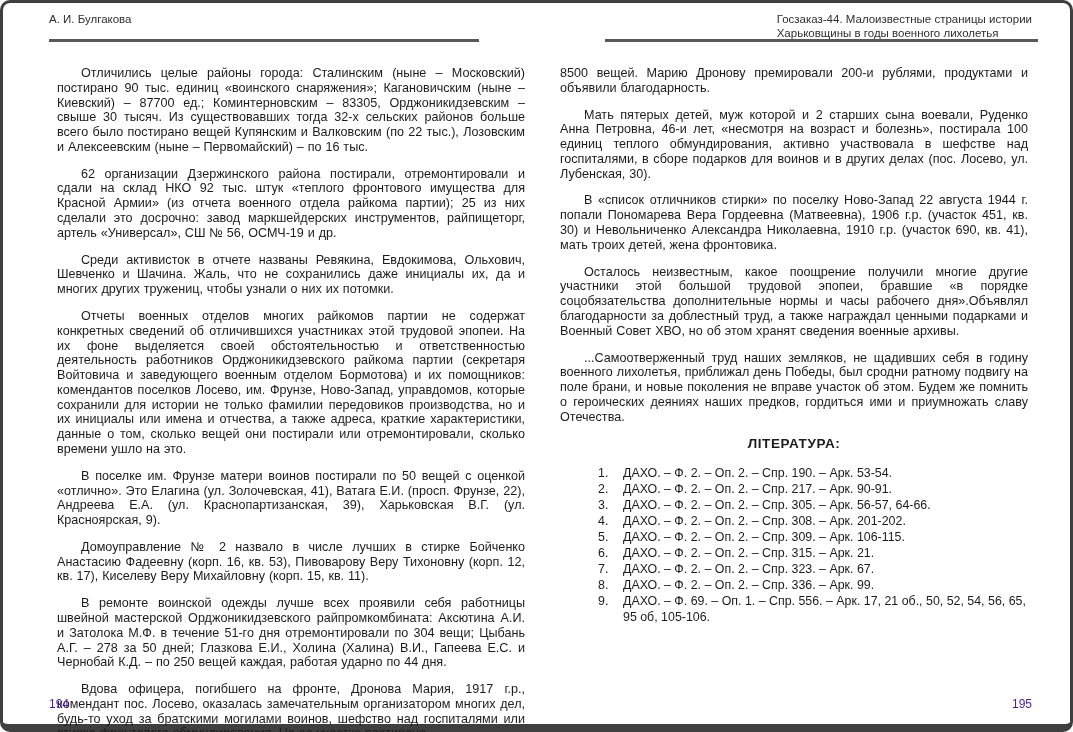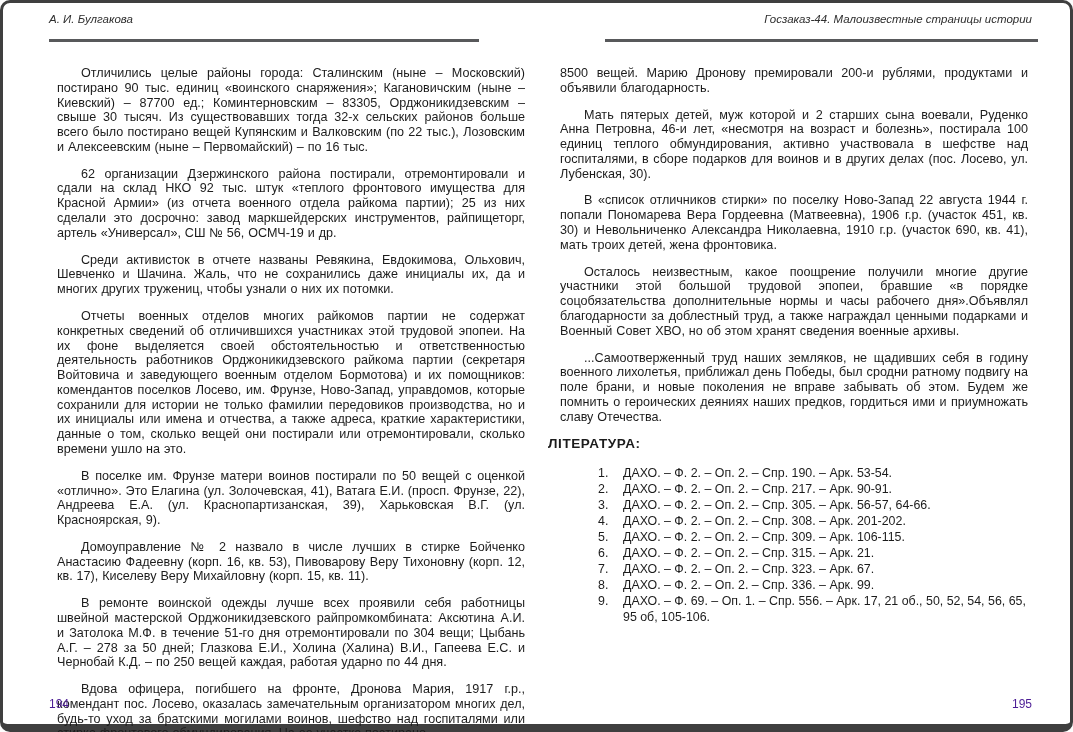--- a/index.html
+++ b/index.html
@@ -6,58 +6,59 @@
   body{
     width:1073px;height:732px;position:relative;background:#fdfdfd;
     font-family:"Liberation Sans",sans-serif;overflow:hidden;
   }
   .sheet{
     position:absolute;left:0;top:0;width:1073px;height:732px;
     box-sizing:border-box;background:#ffffff;
     border:3px solid #3f3f3f;border-bottom-width:8px;border-radius:10px;
   }
   .running-head{
-    position:absolute;top:10px;font-style:italic;font-size:11.5px;
+    position:absolute;top:10px;font-size:11.5px;
     line-height:13.5px;color:#2e2e2e;
   }
   .running-head.left{left:46px;}
   .running-head.right{right:38px;text-align:left;}
   .head-rule{position:absolute;top:36px;height:3px;background:#58595b;}
   .head-rule.left{left:46px;width:430px;}
   .head-rule.right{left:602px;width:433px;}
   .column{position:absolute;top:51px;width:492px;color:#1c1c1c;}
   .column.left{left:42px;}
   .column.right{left:545px;}
   .column p{
     margin:12px;text-align:justify;text-indent:24px;
     font-size:12.6px;line-height:14.78px;
     word-spacing:0.4px;
   }
   .column p.no-indent{text-indent:0;}
   .lit-heading{
-    font-weight:bold;font-size:13.5px;letter-spacing:0.6px;
+    text-align:center;font-weight:bold;font-size:13.5px;letter-spacing:0.6px;
     margin:8px 0 14px 0;color:#1c1c1c;
   }
   .refs{padding-left:50px;font-size:12.4px;line-height:16px;color:#1c1c1c;}
   .ref-item{display:flex;}
   .ref-num{width:25px;flex:0 0 25px;}
   .ref-text{flex:1;}
   .page-number{position:absolute;top:694px;font-size:12px;color:#4c1d95;}
   .page-number.left{left:46px;}
   .page-number.right{right:38px;}
 </style>
 </head>
 <body>
 
 <div class="sheet">
 
   <div class="running-head left">А. И. Булгакова</div>
 
   <div class="running-head right">
     <div>Госзаказ-44. Малоизвестные страницы истории</div>
+    <div>Харьковщины в годы военного лихолетья</div>
   </div>
 
   <div class="head-rule left"></div>
   <div class="head-rule right"></div>
 
   <div class="column left">
     <p>Отличились целые районы города: Сталинским (ныне – Московский) постирано 90 тыс. единиц «воинского снаряжения»; Кагановичским (ныне – Киевский) – 87700 ед.; Коминтерновским – 83305, Орджоникидзевским – свыше 30 тысяч. Из существовавших тогда 32-х сельских районов больше всего было постирано вещей Купянским и Валковским (по 22 тыс.), Лозовским и Алексеевским (ныне –  Первомайский) – по 16 тыс.</p>
     <p>62 организации Дзержинского района постирали, отремонтировали и сдали на склад НКО 92 тыс. штук «теплого фронтового имущества для Красной Армии» (из отчета военного отдела райкома партии); 25 из них сделали это досрочно: завод маркшейдерских инструментов, райпищеторг, артель «Универсал», СШ № 56, ОСМЧ-19 и др.</p>
     <p>Среди активисток в отчете названы Ревякина, Евдокимова, Ольхович, Шевченко и Шачина. Жаль, что не сохранились даже инициалы их, да и многих других тружениц, чтобы узнали о них их потомки.</p>
     <p>Отчеты военных отделов многих райкомов партии не содержат конкретных сведений об отличившихся участниках этой трудовой эпопеи. На их фоне выделяется своей обстоятельностью и ответственностью деятельность работников Орджоникидзевского райкома партии (секретаря Войтовича и заведующего военным отделом Бормотова) и их помощников: комендантов поселков Лосево, им. Фрунзе, Ново-Запад, управдомов, которые сохранили для истории не только фамилии передовиков производства, но и их инициалы или имена и отчества, а также адреса, краткие характеристики, данные о том, сколько вещей они постирали или отремонтировали, сколько времени ушло на это.</p>
@@ -65,21 +66,21 @@
     <p>Домоуправление № 2 назвало в числе лучших в стирке Бойченко Анастасию Фадеевну (корп. 16, кв. 53), Пивоварову Веру Тихоновну (корп. 12, кв. 17), Киселеву Веру Михайловну (корп. 15, кв. 11).</p>
     <p>В ремонте воинской одежды лучше всех проявили себя работницы швейной мастерской Орджоникидзевского райпромкомбината: Аксютина А.И. и Затолока М.Ф. в течение 51-го дня отремонтировали по 304 вещи; Цыбань А.Г. – 278 за 50 дней; Глазкова Е.И., Холина (Халина) В.И., Гапеева Е.С. и Чернобай К.Д. – по 250 вещей каждая, работая ударно по 44 дня.</p>
     <p>Вдова офицера, погибшего на фронте, Дронова Мария, 1917 г.р., комендант пос. Лосево, оказалась замечательным организатором многих дел, будь-то уход за братскими могилами воинов, шефство над госпиталями или стирка фронтового обмундирования. На ее участке постирано</p>
   </div>
 
   <div class="column right">
     <p class="no-indent">8500 вещей. Марию Дронову премировали 200-и рублями, продуктами и объявили благодарность.</p>
     <p>Мать пятерых детей, муж которой и 2 старших сына воевали, Руденко Анна Петровна, 46-и лет, «несмотря на возраст и болезнь», постирала 100 единиц теплого обмундирования, активно участвовала в шефстве над госпиталями, в сборе подарков для воинов и в других делах (пос. Лосево, ул. Лубенская, 30).</p>
     <p>В «список отличников стирки» по поселку Ново-Запад 22 августа 1944 г. попали Пономарева Вера Гордеевна (Матвеевна), 1906 г.р. (участок 451, кв. 30) и Невольниченко Александра Николаевна, 1910 г.р. (участок 690, кв. 41), мать троих детей, жена фронтовика.</p>
     <p>Осталось неизвестным, какое поощрение получили многие другие участники этой большой трудовой эпопеи, бравшие «в порядке соцобязательства дополнительные нормы и часы рабочего дня».Объявлял благодарности за доблестный труд, а также награждал ценными подарками и Военный Совет ХВО, но об этом хранят сведения военные архивы.</p>
-    <p>...Самоотверженный труд наших земляков, не щадивших себя в годину военного лихолетья, приближал день Победы, был сродни ратному подвигу на поле брани, и новые поколения не вправе забывать об этом. Будем же помнить о героических деяниях наших предков, гордиться ими и приумножать славу Отечества.</p>
+    <p>...Самоотверженный труд наших земляков, не щадивших себя в годину военного лихолетья, приближал день Победы, был сродни ратному подвигу на поле брани, и новые поколения не вправе участок об этом. Будем же помнить о героических деяниях наших предков, гордиться ими и приумножать славу Отечества.</p>
 
     <div class="lit-heading">ЛІТЕРАТУРА:</div>
 
     <div class="refs">
       <div class="ref-item">
         <span class="ref-num">1.</span>
         <span class="ref-text">ДАХО. – Ф. 2. – Оп. 2. – Спр. 190. – Арк. 53-54.</span>
       </div>
       <div class="ref-item">
         <span class="ref-num">2.</span>

